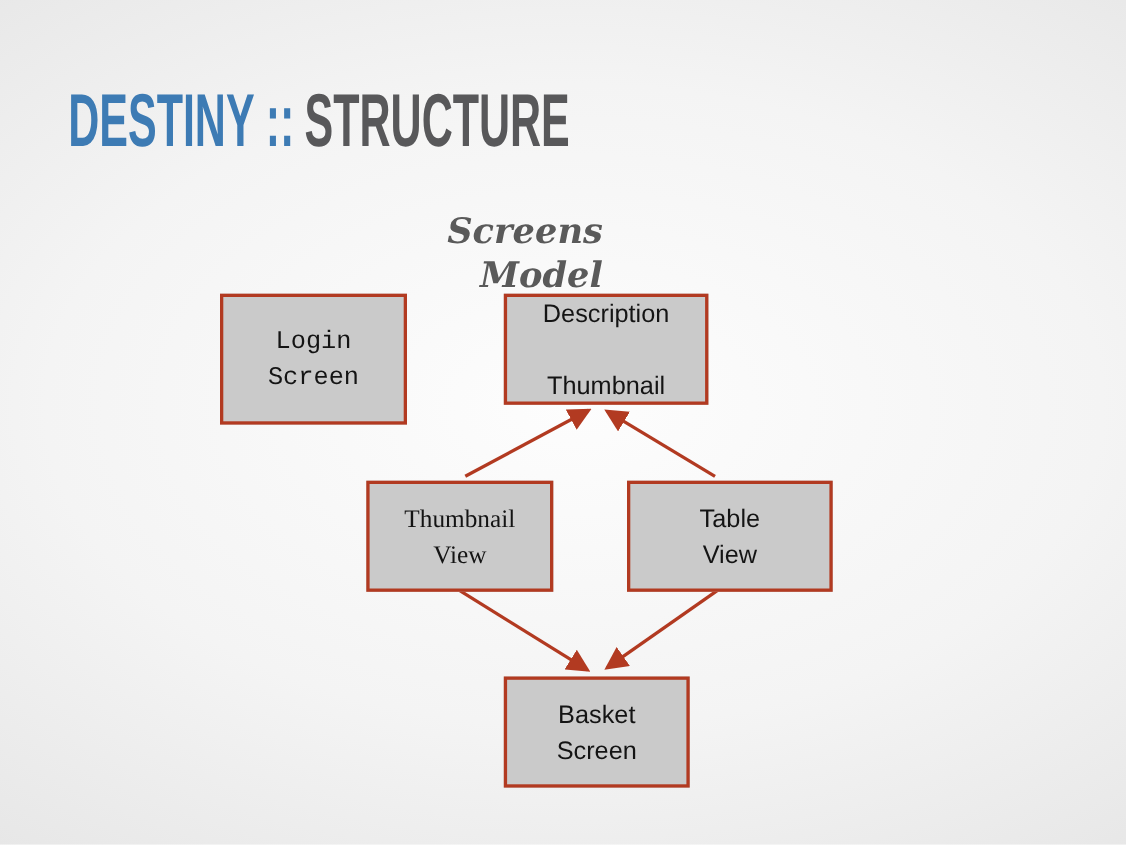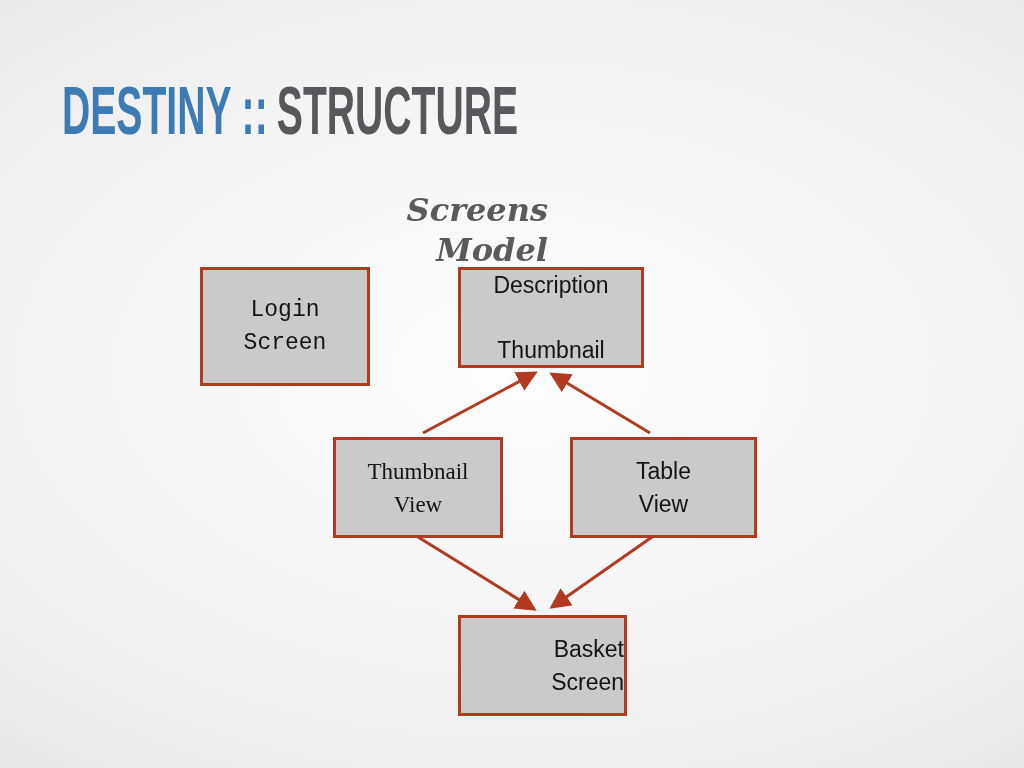--- a/index.html
+++ b/index.html
@@ -61,21 +61,21 @@
     justify-content: center;
     text-align: center;
     font-size: 23px;
     line-height: 33px;
     color: #141414;
   }
   .node-login       { left: 200px; top: 267px; width: 170px; height: 119px; font-family: Liberation Mono, monospace; }
   .node-description { left: 458px; top: 267px; width: 186px; height: 101px; gap: 32px; }
   .node-thumbnail   { left: 333px; top: 437px; width: 170px; height: 101px; font-family: Liberation Serif, serif; }
   .node-table       { left: 570px; top: 437px; width: 187px; height: 101px; }
-  .node-basket      { left: 458px; top: 615px; width: 169px; height: 101px; align-items: flex-end; }
+  .node-basket      { left: 458px; top: 615px; width: 169px; height: 101px; }
 
   .arrow-layer {
     position: absolute;
     left: 0;
     top: 0;
     pointer-events: none;
   }
 </style>
 </head>
 <body>

